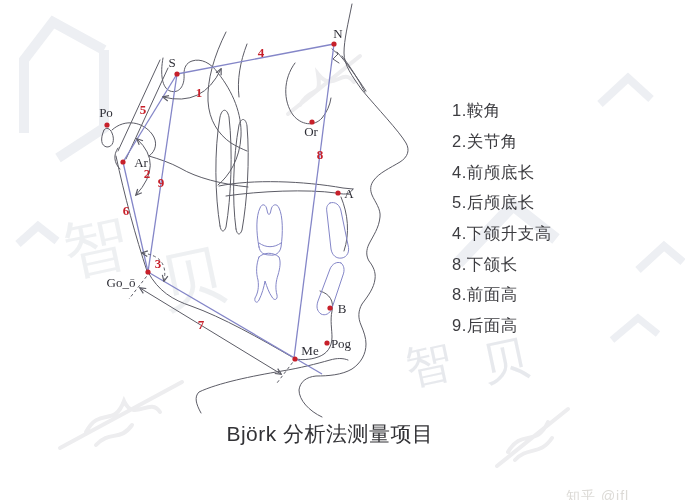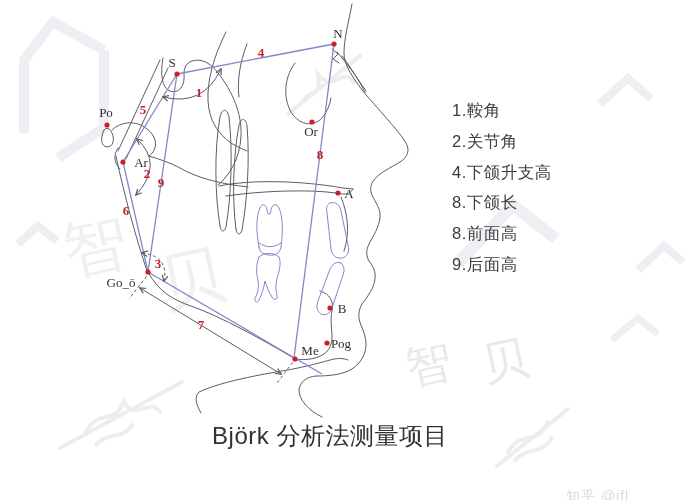--- a/index.html
+++ b/index.html
@@ -25,21 +25,21 @@
   .rednum{font:bold 13px "Liberation Serif",serif;fill:var(--landmark-red);text-anchor:middle;}
   .wm-shape{fill:none;stroke:var(--watermark-gray);stroke-width:10;stroke-linejoin:miter;}
   .wm-thin{fill:none;stroke:var(--watermark-gray);stroke-width:8;}
   .wm-scribble{fill:none;stroke:#ededef;stroke-width:4;stroke-linecap:round;}
   .wm-char{font-family:"Liberation Sans",sans-serif;fill:rgba(190,196,206,0.26);text-anchor:middle;}
   .wm-char-sm{font-family:"Liberation Sans",sans-serif;fill:rgba(193,198,208,0.38);text-anchor:middle;}
   .legend{position:absolute;left:452px;top:56px;color:var(--legend-text);
           font-size:16.5px;letter-spacing:0.5px;margin-top:40px;}
   .legend-item{height:30.7px;display:flex;align-items:center;white-space:nowrap;}
   .title{position:absolute;left:150px;top:420px;width:360px;text-align:center;
-         font-size:24px;color:var(--title-text);letter-spacing:0.5px;}
+         font-size:21px;color:var(--title-text);letter-spacing:0.5px;}
   .credit{position:absolute;left:566px;top:488px;font-size:14px;color:var(--credit-gray);
           letter-spacing:1px;white-space:nowrap;}
 </style>
 </head>
 <body>
 
 <div class="stage">
 
   <svg width="685" height="500" viewBox="0 0 685 500">
     <defs>
@@ -150,20 +150,22 @@
       <text class="ptlabel" x="121" y="287">Go_ō</text>
       <text class="ptlabel" x="342" y="313">B</text>
       <text class="ptlabel" x="341" y="348">Pog</text>
       <text class="ptlabel" x="310" y="355">Me</text>
     </g>
   </svg>
 
   <div class="legend">
     <div class="legend-item">1.鞍角</div>
     <div class="legend-item">2.关节角</div>
+    <div class="legend-item">4.前颅底长</div>
+    <div class="legend-item">5.后颅底长</div>
     <div class="legend-item">4.下颌升支高</div>
     <div class="legend-item">8.下颌长</div>
     <div class="legend-item">8.前面高</div>
     <div class="legend-item">9.后面高</div>
   </div>
 
   <div class="title">Björk 分析法测量项目</div>
   <div class="credit">知乎 @jfl</div>
 
 </div>

